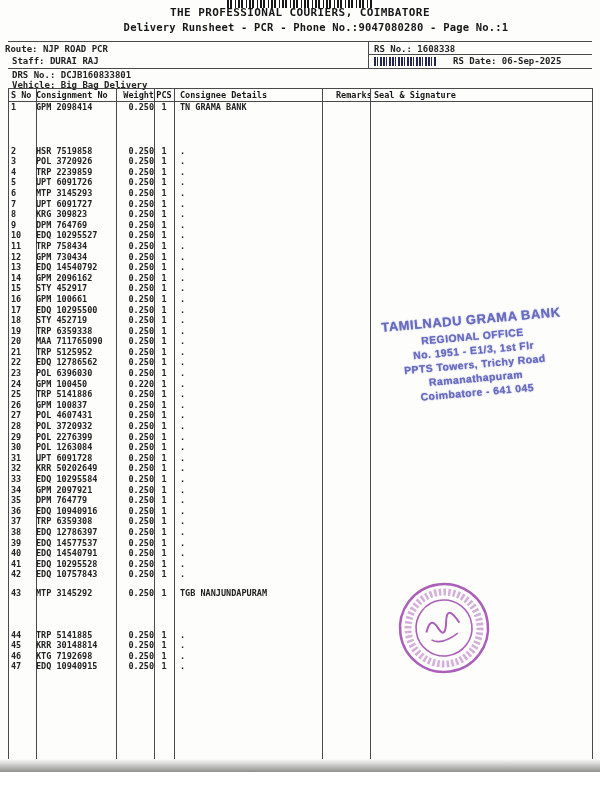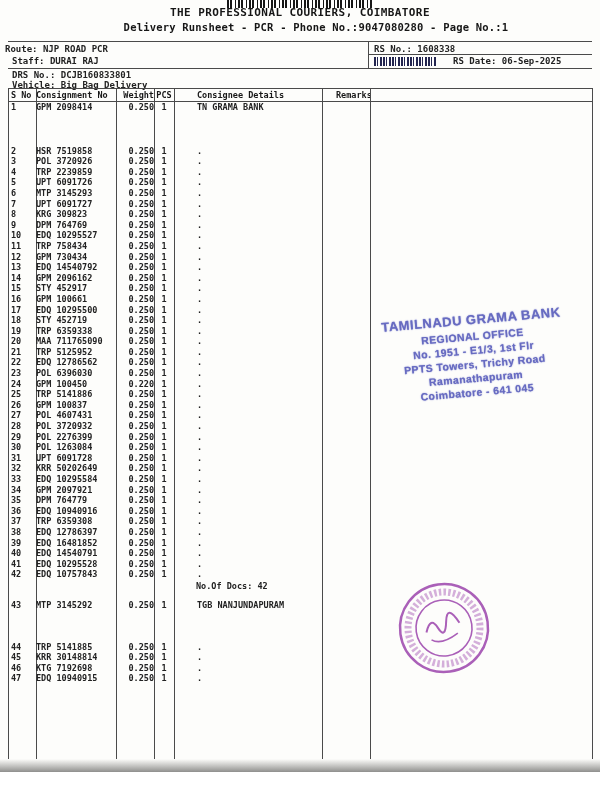--- a/index.html
+++ b/index.html
@@ -36,21 +36,21 @@
     position:absolute; left:8px; top:89px; width:584px; display:flex;
     font-size:8.5px; font-weight:bold; line-height:12px; color:#181818;
   }
   .tbody { position:absolute; left:8px; top:102px; width:584px; }
   .trow { display:flex; height:10.6px; line-height:10.6px; font-size:8.5px; font-weight:bold; color:#222; }
   .trow > span, .thead > span { flex:none; overflow:hidden; white-space:nowrap; }
   .c-sno  { width:28px;  padding-left:3px; }
   .c-cn   { width:80px;  padding-left:0; }
   .c-wt   { width:38px;  text-align:right; }
   .c-pcs  { width:20px;  text-align:center; }
-  .c-cons { width:148px; padding-left:23px; }
+  .c-cons { width:148px; padding-left:6px; }
   .c-rem  { width:48px;  padding-left:14px; }
   .c-seal { width:222px; padding-left:4px; }
   .note { height:12px; line-height:12px; font-size:8.5px; font-weight:bold; padding-left:188px; color:#222; }
   
   .bank-stamp {
     position:absolute; left:368px; top:312px; width:212px;
     transform:rotate(-5deg); text-align:center;
     font-family:"Liberation Sans","DejaVu Sans",sans-serif; font-weight:bold;
     opacity:0.82; text-shadow:0 0 1.3px currentColor;
   }
@@ -102,20 +102,21 @@
   <div class="vline" style="left:370px; top:88px; height:682px;"></div>
   <div class="vline" style="left:592px; top:88px; height:682px;"></div>
 
   <div class="thead">
     <span class="c-sno">S No</span>
     <span class="c-cn">Consignment No</span>
     <span class="c-wt">Weight</span>
     <span class="c-pcs">PCS</span>
     <span class="c-cons">Consignee Details</span>
     <span class="c-rem">Remarks</span>
+    <span class="c-seal">Seal &amp; Signature</span>
   </div>
 
   <div class="tbody">
       <div class="trow">
         <span class="c-sno">1</span>
         <span class="c-cn">GPM 2098414</span>
         <span class="c-wt">0.250</span>
         <span class="c-pcs">1</span>
         <span class="c-cons">TN GRAMA BANK</span>
         <span class="c-rem"></span>
@@ -450,21 +451,21 @@
         <span class="c-sno">38</span>
         <span class="c-cn">EDQ 12786397</span>
         <span class="c-wt">0.250</span>
         <span class="c-pcs">1</span>
         <span class="c-cons">.</span>
         <span class="c-rem"></span>
         <span class="c-seal"></span>
       </div>
       <div class="trow">
         <span class="c-sno">39</span>
-        <span class="c-cn">EDQ 16481852</span>
+        <span class="c-cn">EDQ 14577537</span>
         <span class="c-wt">0.250</span>
         <span class="c-pcs">1</span>
         <span class="c-cons">.</span>
         <span class="c-rem"></span>
         <span class="c-seal"></span>
       </div>
       <div class="trow">
         <span class="c-sno">40</span>
         <span class="c-cn">EDQ 14540791</span>
         <span class="c-wt">0.250</span>
@@ -484,21 +485,20 @@
       </div>
       <div class="trow">
         <span class="c-sno">42</span>
         <span class="c-cn">EDQ 10757843</span>
         <span class="c-wt">0.250</span>
         <span class="c-pcs">1</span>
         <span class="c-cons">.</span>
         <span class="c-rem"></span>
         <span class="c-seal"></span>
       </div>
-      <div class="note">No.Of Docs: 42</div>
       <div style="height: 8px;"></div>
       <div class="trow">
         <span class="c-sno">43</span>
         <span class="c-cn">MTP 3145292</span>
         <span class="c-wt">0.250</span>
         <span class="c-pcs">1</span>
         <span class="c-cons">TGB NANJUNDAPURAM</span>
         <span class="c-rem"></span>
         <span class="c-seal"></span>
       </div>

